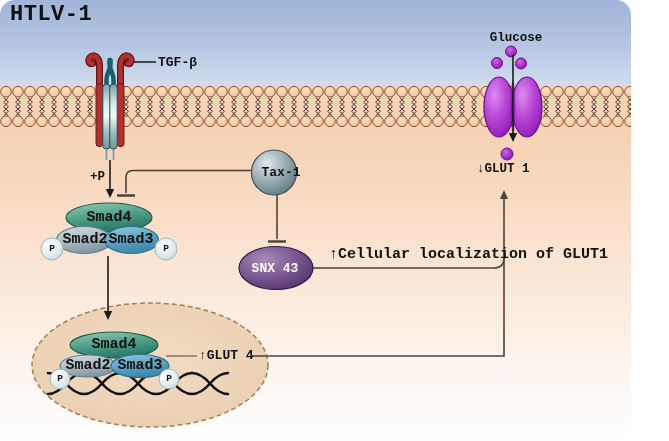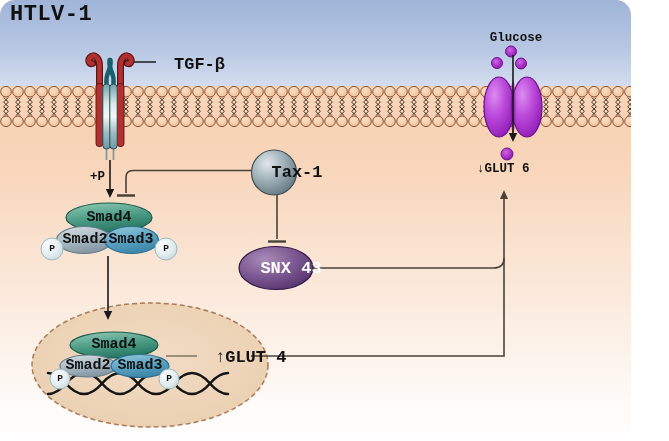--- a/index.html
+++ b/index.html
@@ -15,21 +15,21 @@
   .bg-cytoplasm {
     position:absolute; left:0; top:87px; width:669px; height:354px;
     background:linear-gradient(180deg,#f7cfae 0%,#f8d7bd 25%,#fae5d4 50%,#fcf1e8 72%,#fefbf9 90%,#fffefe 100%);
   }
   svg.layer { position:absolute; left:0; top:0; }
   .lbl { position:absolute; color:#111; white-space:nowrap; line-height:1; }
   .ctr { transform:translate(-50%,-50%); }
   .ctrx { transform:translateX(-50%); }
   .t-title { font-size:22px; font-weight:600; letter-spacing:0.5px; }
   .t-big   { font-size:12.5px; font-weight:700;text-align:right; }
-  .t-std   { font-size:17px; font-weight:700;margin-left:16px; }
+  .t-std   { font-size:13px; font-weight:700; }
   .t-small { font-size:15px;  font-weight:700; }
   .t-p     { font-size:9.5px; font-weight:700; }
   .t-white { color:#fff; }
 </style>
 </head>
 <body>
 
 <div class="stage">
 
   <div class="bg-extracellular"></div>
@@ -196,30 +196,31 @@
     </g>
   </svg>
 
   <div class="lbl t-title" style="left:10px; top:4px;">HTLV-1</div>
 
   <div class="lbl t-std" style="left:158px; top:56px;">TGF-β</div>
   <div class="lbl t-big" style="left:90px; top:171px;">+P</div>
 
   <div class="lbl t-std ctr" style="left:281px; top:172px;">Tax-1</div>
   <div class="lbl t-std t-white ctr" style="left:275px; top:268px;">SNX 43</div>
+  <div class="lbl t-small" style="left:329px; top:247px;">↑Cellular localization of GLUT1</div>
 
   <div class="lbl t-small ctr" style="left:109px; top:217px;">Smad4</div>
   <div class="lbl t-small ctr" style="left:85px; top:239px;">Smad2</div>
   <div class="lbl t-small ctr" style="left:131px; top:239px;">Smad3</div>
   <div class="lbl t-p ctr" style="left:52px; top:249px;">P</div>
   <div class="lbl t-p ctr" style="left:166px; top:249px;">P</div>
 
   <div class="lbl t-small ctr" style="left:114px; top:344px;">Smad4</div>
   <div class="lbl t-small ctr" style="left:88px; top:365px;">Smad2</div>
   <div class="lbl t-small ctr" style="left:140px; top:365px;">Smad3</div>
   <div class="lbl t-p ctr" style="left:60px; top:379px;">P</div>
   <div class="lbl t-p ctr" style="left:169px; top:379px;">P</div>
 
   <div class="lbl t-big ctrx" style="left:516px; top:32px;">Glucose</div>
-  <div class="lbl t-big" style="left:477px; top:163px;">↓GLUT 6</div>
+  <div class="lbl t-big" style="left:477px; top:163px;">↓GLUT 1</div>
   <div class="lbl t-std" style="left:199px; top:349px;">↑GLUT 4</div>
 
 </div>
 
 </body></html>

